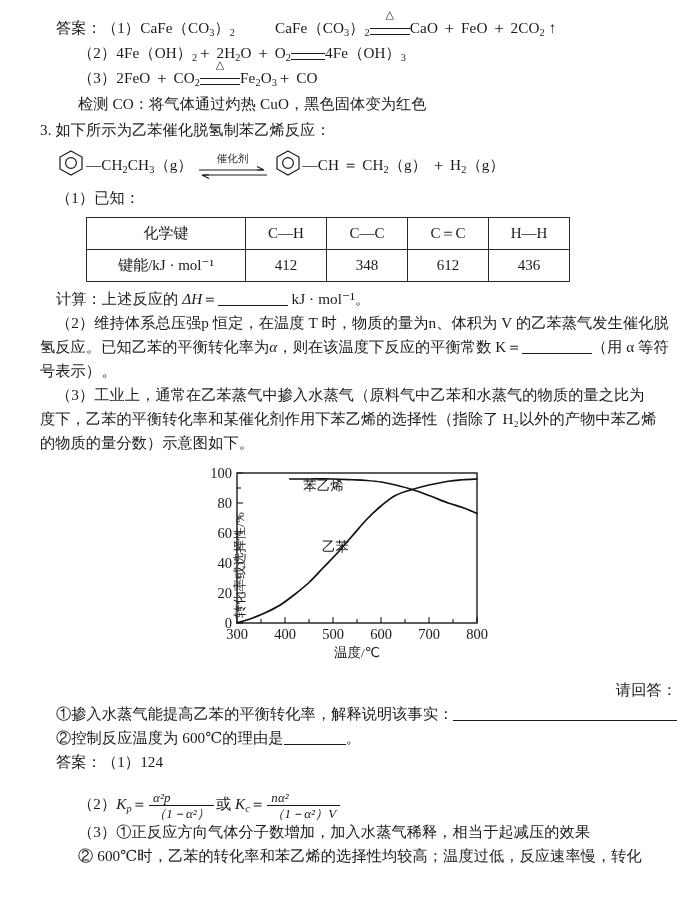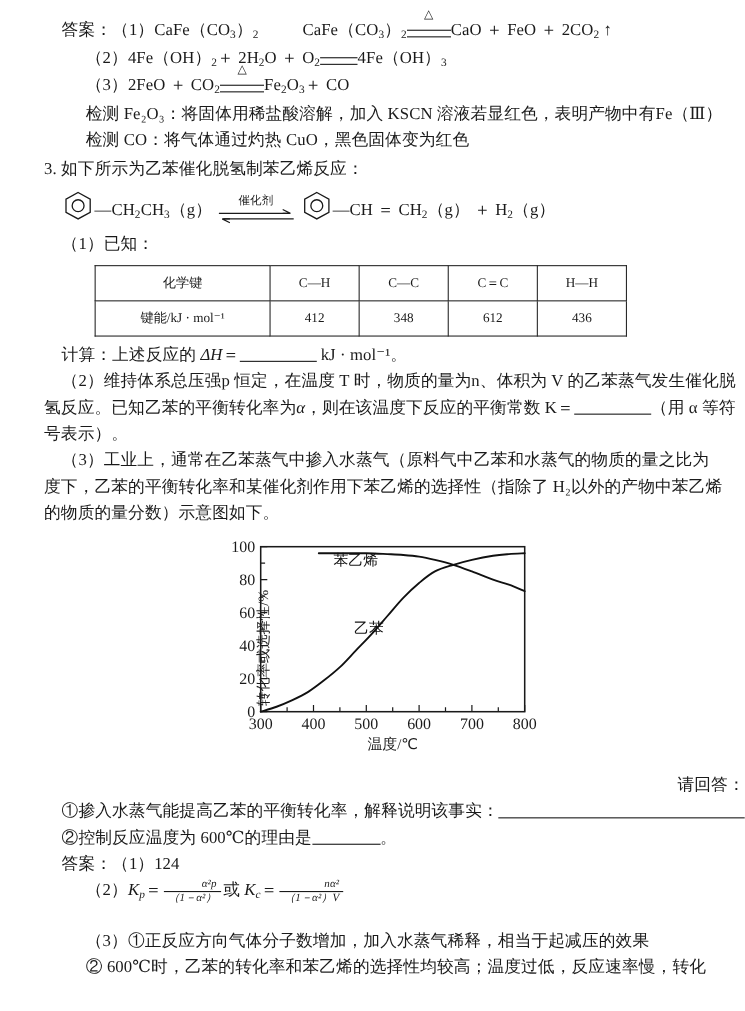--- a/index.html
+++ b/index.html
@@ -101,21 +101,21 @@
     transform: translateX(-50%);
     font-size: 10.5px;
     white-space: nowrap;
   }
   .cat-arrow svg { position: absolute; left: 0; top: 11px; }
 
   
   .bond-table {
     border-collapse: collapse;
     margin: 7px 0 5px 86px;
-    font-size: 12px;
+    font-size: 15px;
   }
   .bond-table td {
     border: 1px solid #2a2a2a;
     padding: 5px 0;
     text-align: center;
     height: 21px;
   }
   .bond-table td.firstcol {
     width: 150px;
     padding-left: 4px;
@@ -147,24 +147,24 @@
     transform: translate(0, -50%) rotate(-90deg);
     transform-origin: center center;
     font-size: 13px;
     white-space: nowrap;
   }
 
   
   .frac {
     display: inline-block;
     vertical-align: middle;
-    text-align: right;
-    font-size: 10px;
+    text-align: left;
+    font-size: 13px;
     line-height: 1.18;
-    margin: 0 2px;
+    margin: 16px 2px;
   }
   .frac .num { display: block; padding: 0 4px; }
   .frac .den {
     display: block;
     border-top: 1.1px solid #1a1a1a;
     padding: 0 4px;
   }
   .tall { line-height: 1.05; }
 </style>
 </head>
@@ -178,21 +178,20 @@
   </div>
 
   <div class="line indent1">
     <span>（2）</span>4Fe（OH）<sub>2</sub>＋ 2H<sub>2</sub>O ＋ O<sub>2</sub><span class="eqplain"><span class="bars"></span></span>4Fe（OH）<sub>3</sub>
   </div>
 
   <div class="line indent1">
     <span>（3）</span>2FeO ＋ CO<sub>2</sub><span class="eqdelta"><span class="tri">△</span><span class="bars"></span></span>Fe<sub>2</sub>O<sub>3</sub>＋ CO
   </div>
 
-  <div class="line indent1">检测 Fe₂O₃：将固体用稀盐酸溶解，加入 KSCN 溶液若显红色，表明产物中有Fe（Ⅲ）</div>
   <div class="line indent1">检测 CO：将气体通过灼热 CuO，黑色固体变为红色</div>
 
   <div class="line" style="margin-left:40px; margin-top:2px;">
     <span>3.</span>
     <span>如下所示为乙苯催化脱氢制苯乙烯反应：</span>
   </div>
 
   <div class="line" style="margin-left:56px; margin-top:6px; height:36px;">
     <span class="ring">
       <svg width="30" height="30" viewBox="0 0 30 30">

